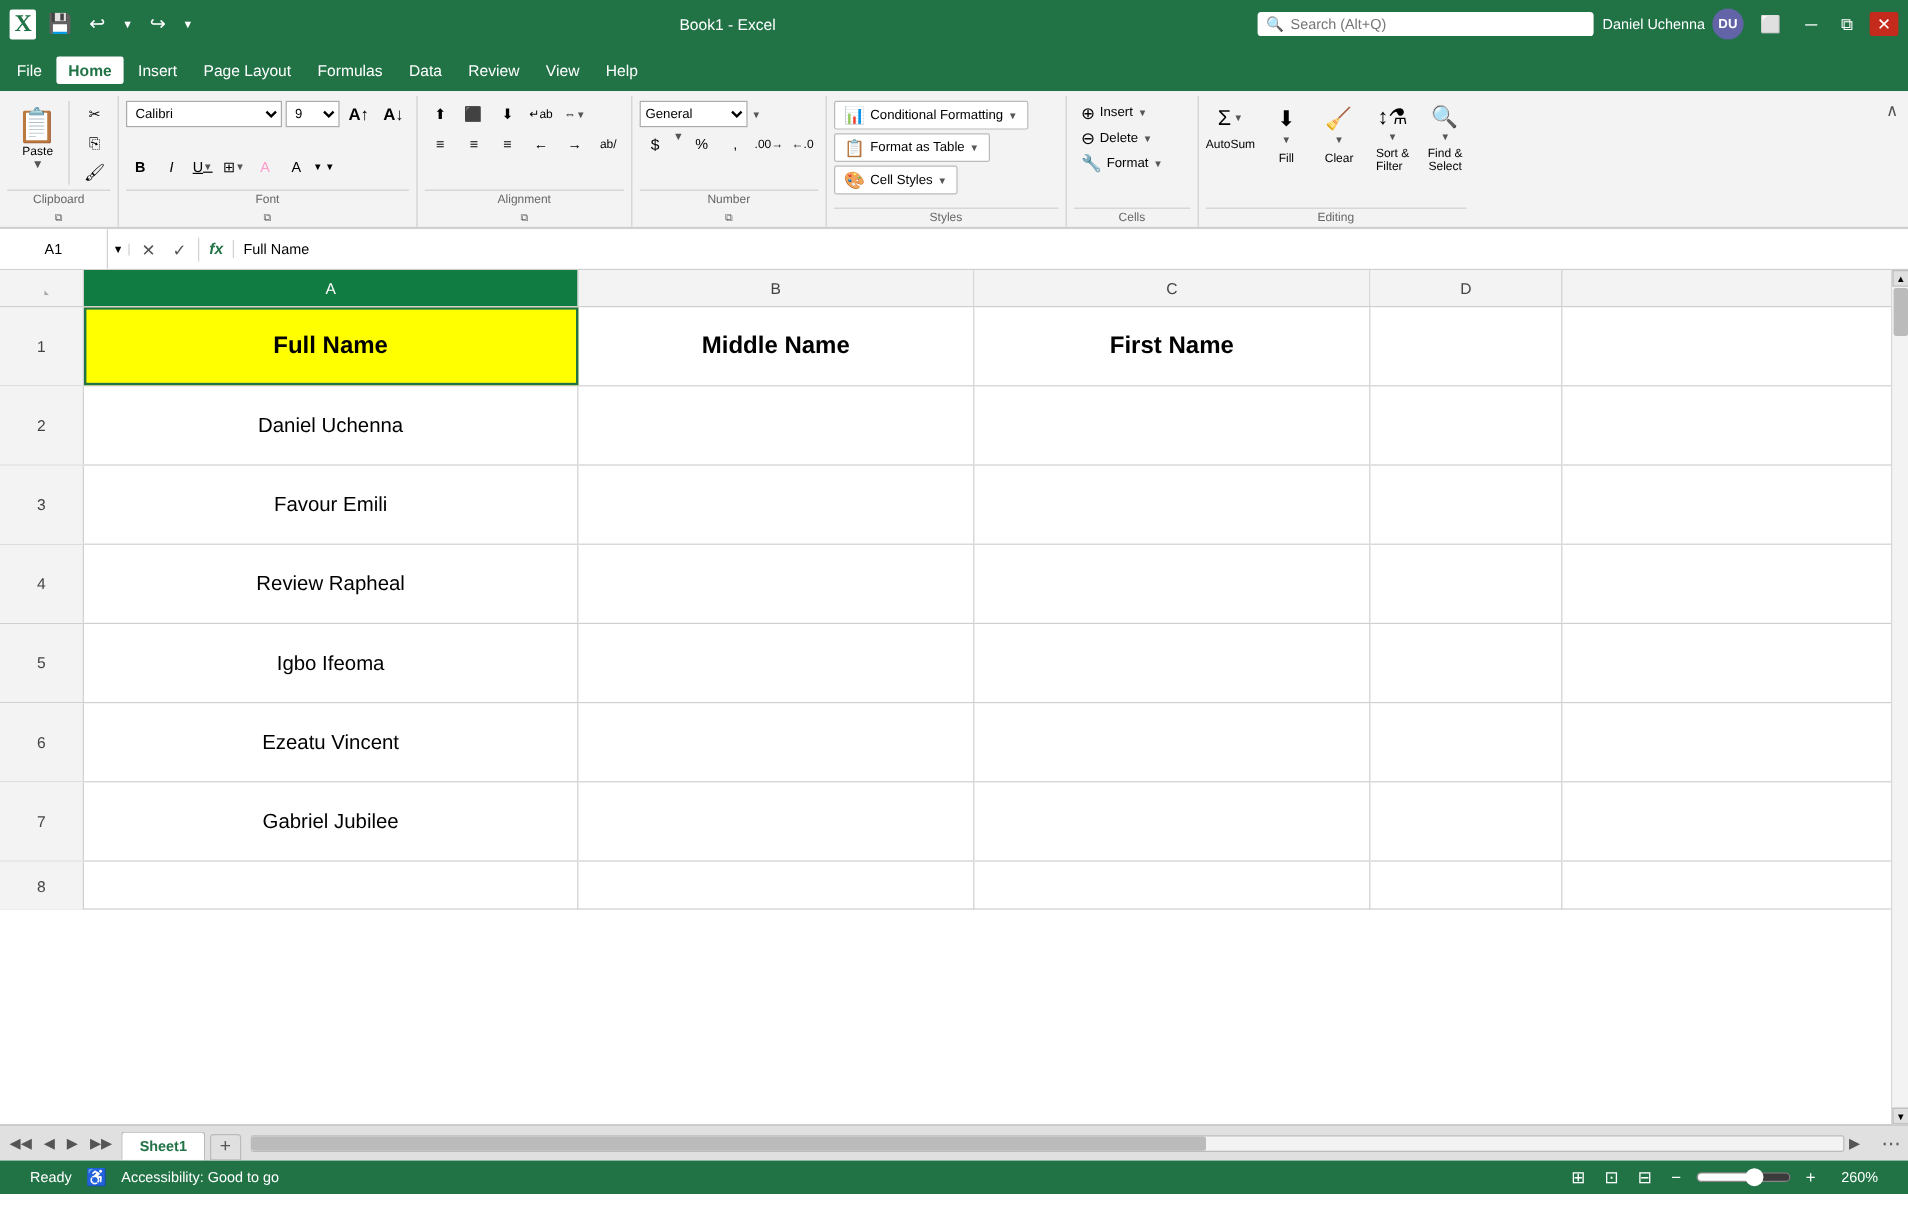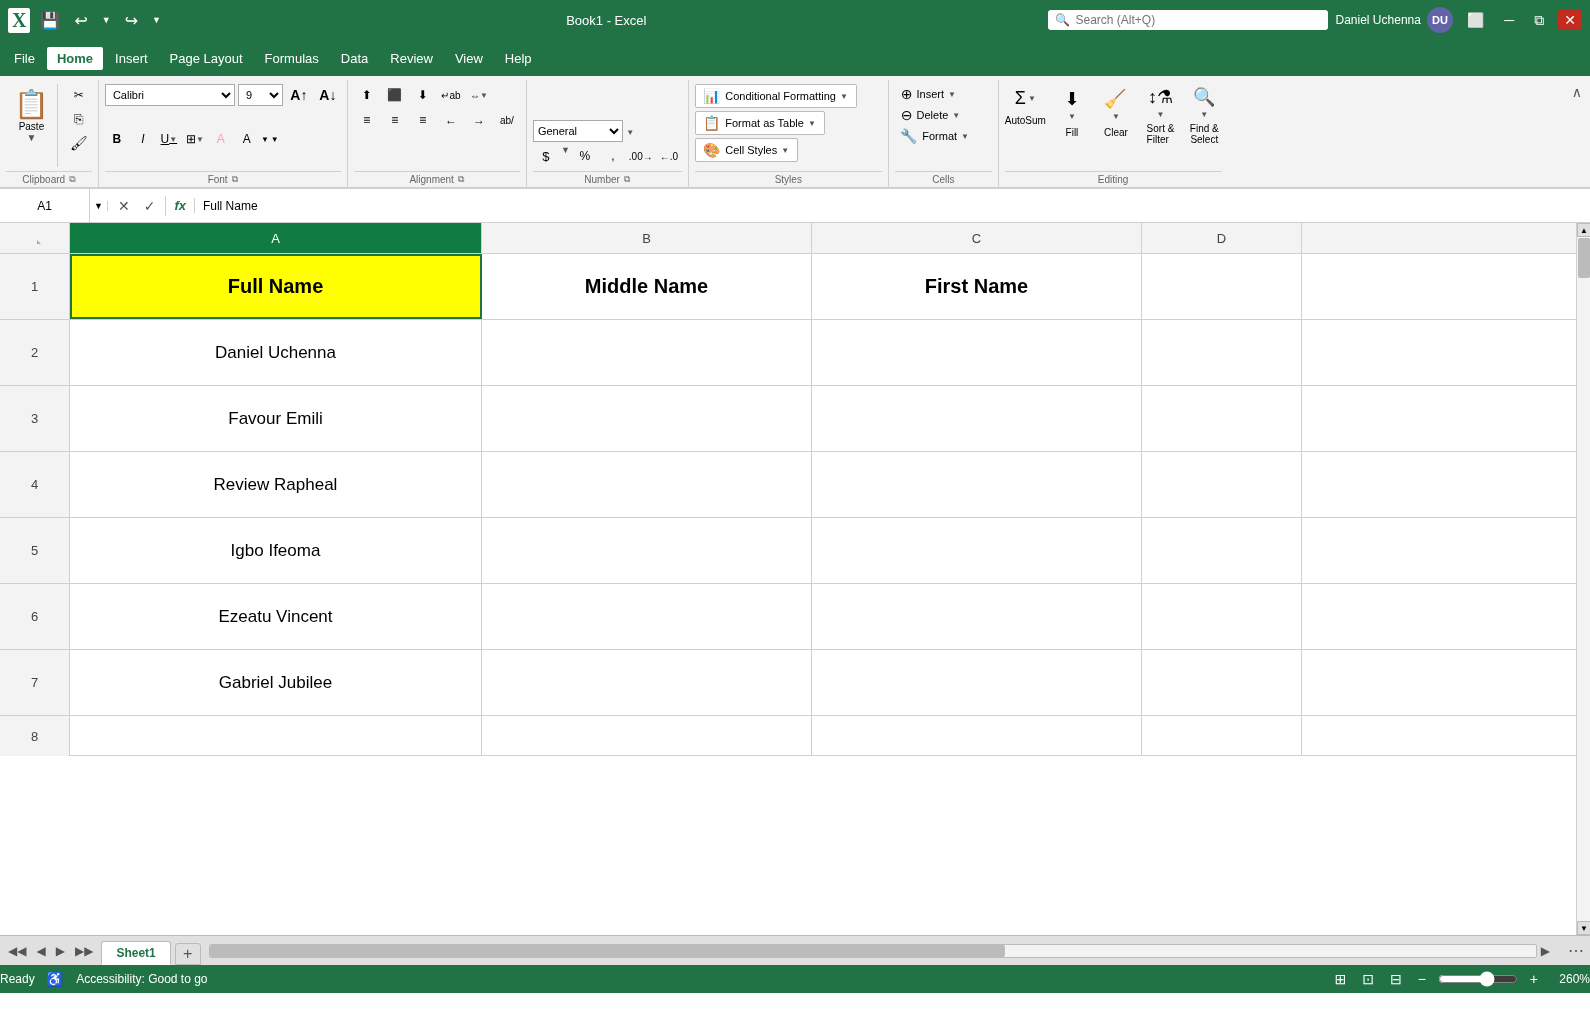--- a/index.html
+++ b/index.html
@@ -86,20 +86,21 @@
       color: #666;
       text-align: center;
       width: 100%;
       padding: 2px 0;
       border-top: 1px solid #d0d0d0;
       margin-top: auto;
       display: flex;
       align-items: center;
       justify-content: center;
       gap: 4px;
+      flex-direction: column;
     }
 
     
     .rb-btn {
       display: flex;
       flex-direction: column;
       align-items: center;
       justify-content: center;
       padding: 4px 6px;
       cursor: pointer;
@@ -171,21 +172,20 @@
     }
     .fmt-btn.bold { font-weight: bold; }
     .fmt-btn.italic { font-style: italic; }
     .fmt-btn.underline { text-decoration: underline; }
     .number-format-select {
       width: 90px;
       height: 22px;
       font-size: 11px;
       border: 1px solid #aaa;
       background: #fff;
-      margin-top: 36px;
     }
     .number-row { display: flex; gap: 2px; }
     .styles-btn {
       display: flex;
       align-items: center;
       gap: 4px;
       padding: 2px 8px;
       border: 1px solid #bbb;
       background: #fff;
       cursor: pointer;
@@ -366,21 +366,21 @@
     .scroll-thumb { width: 12px; height: 40px; background: #bbb; margin: 1px auto; border-radius: 2px; }
 
     
     #status-bar {
       background: #217346;
       color: #fff;
       height: 28px;
       display: flex;
       align-items: center;
       justify-content: space-between;
-      padding: 0 0;
+      padding: 0 25px;
       font-size: 12px;
     }
     #status-left { display: flex; align-items: center; gap: 12px; }
     #status-right { display: flex; align-items: center; gap: 8px; }
     .status-view-btn {
       background: none;
       border: none;
       color: #fff;
       cursor: pointer;
       font-size: 14px;

